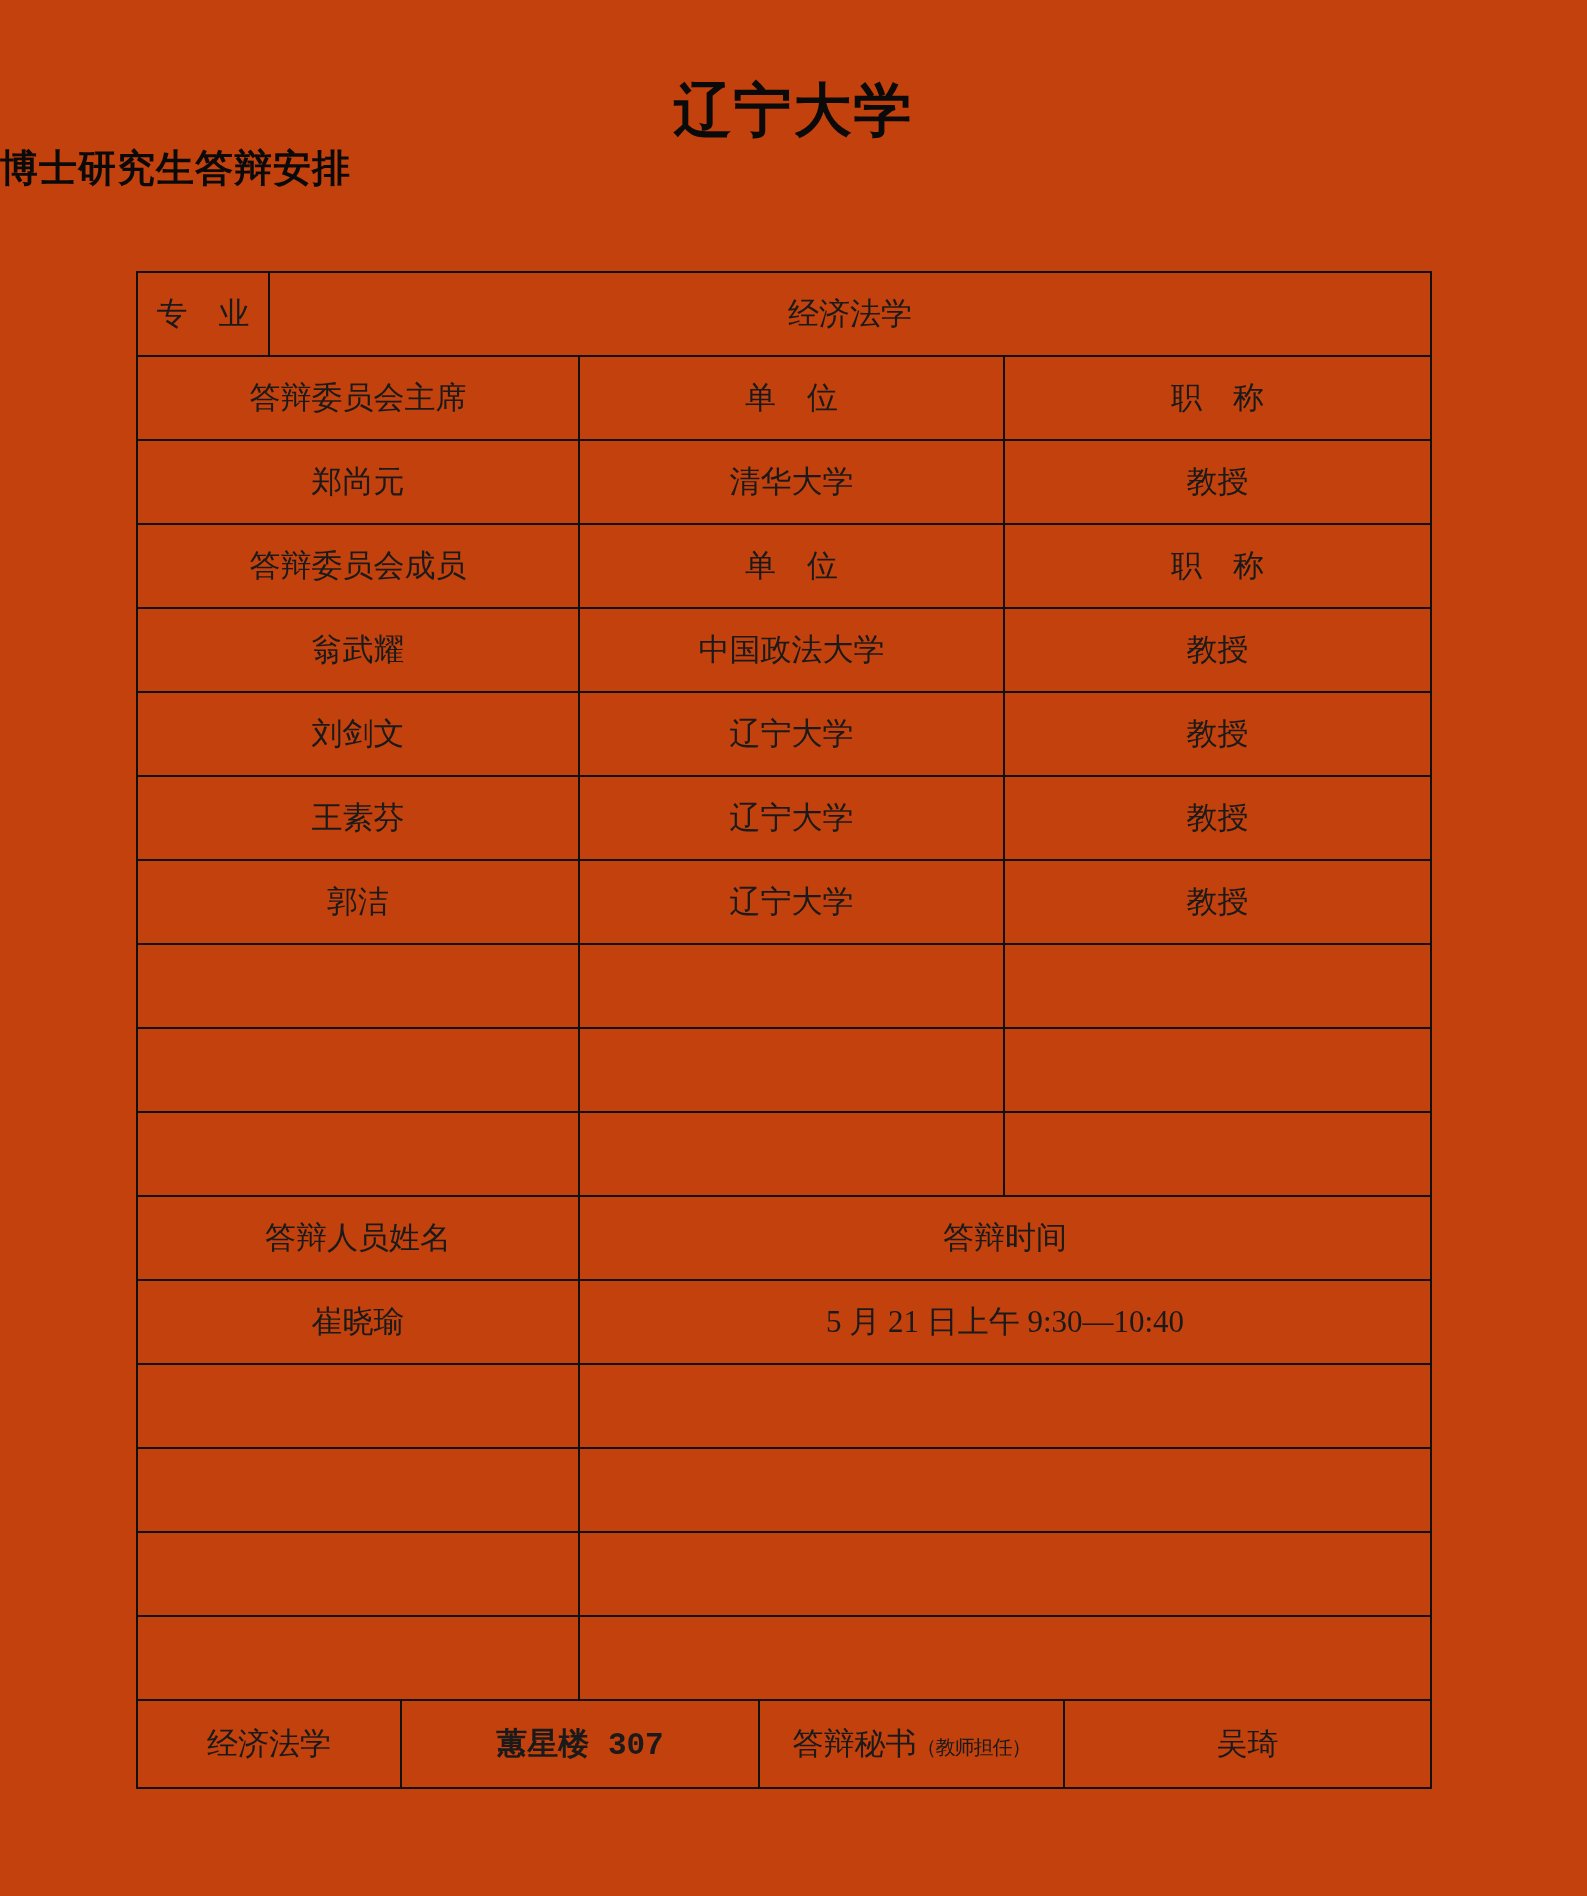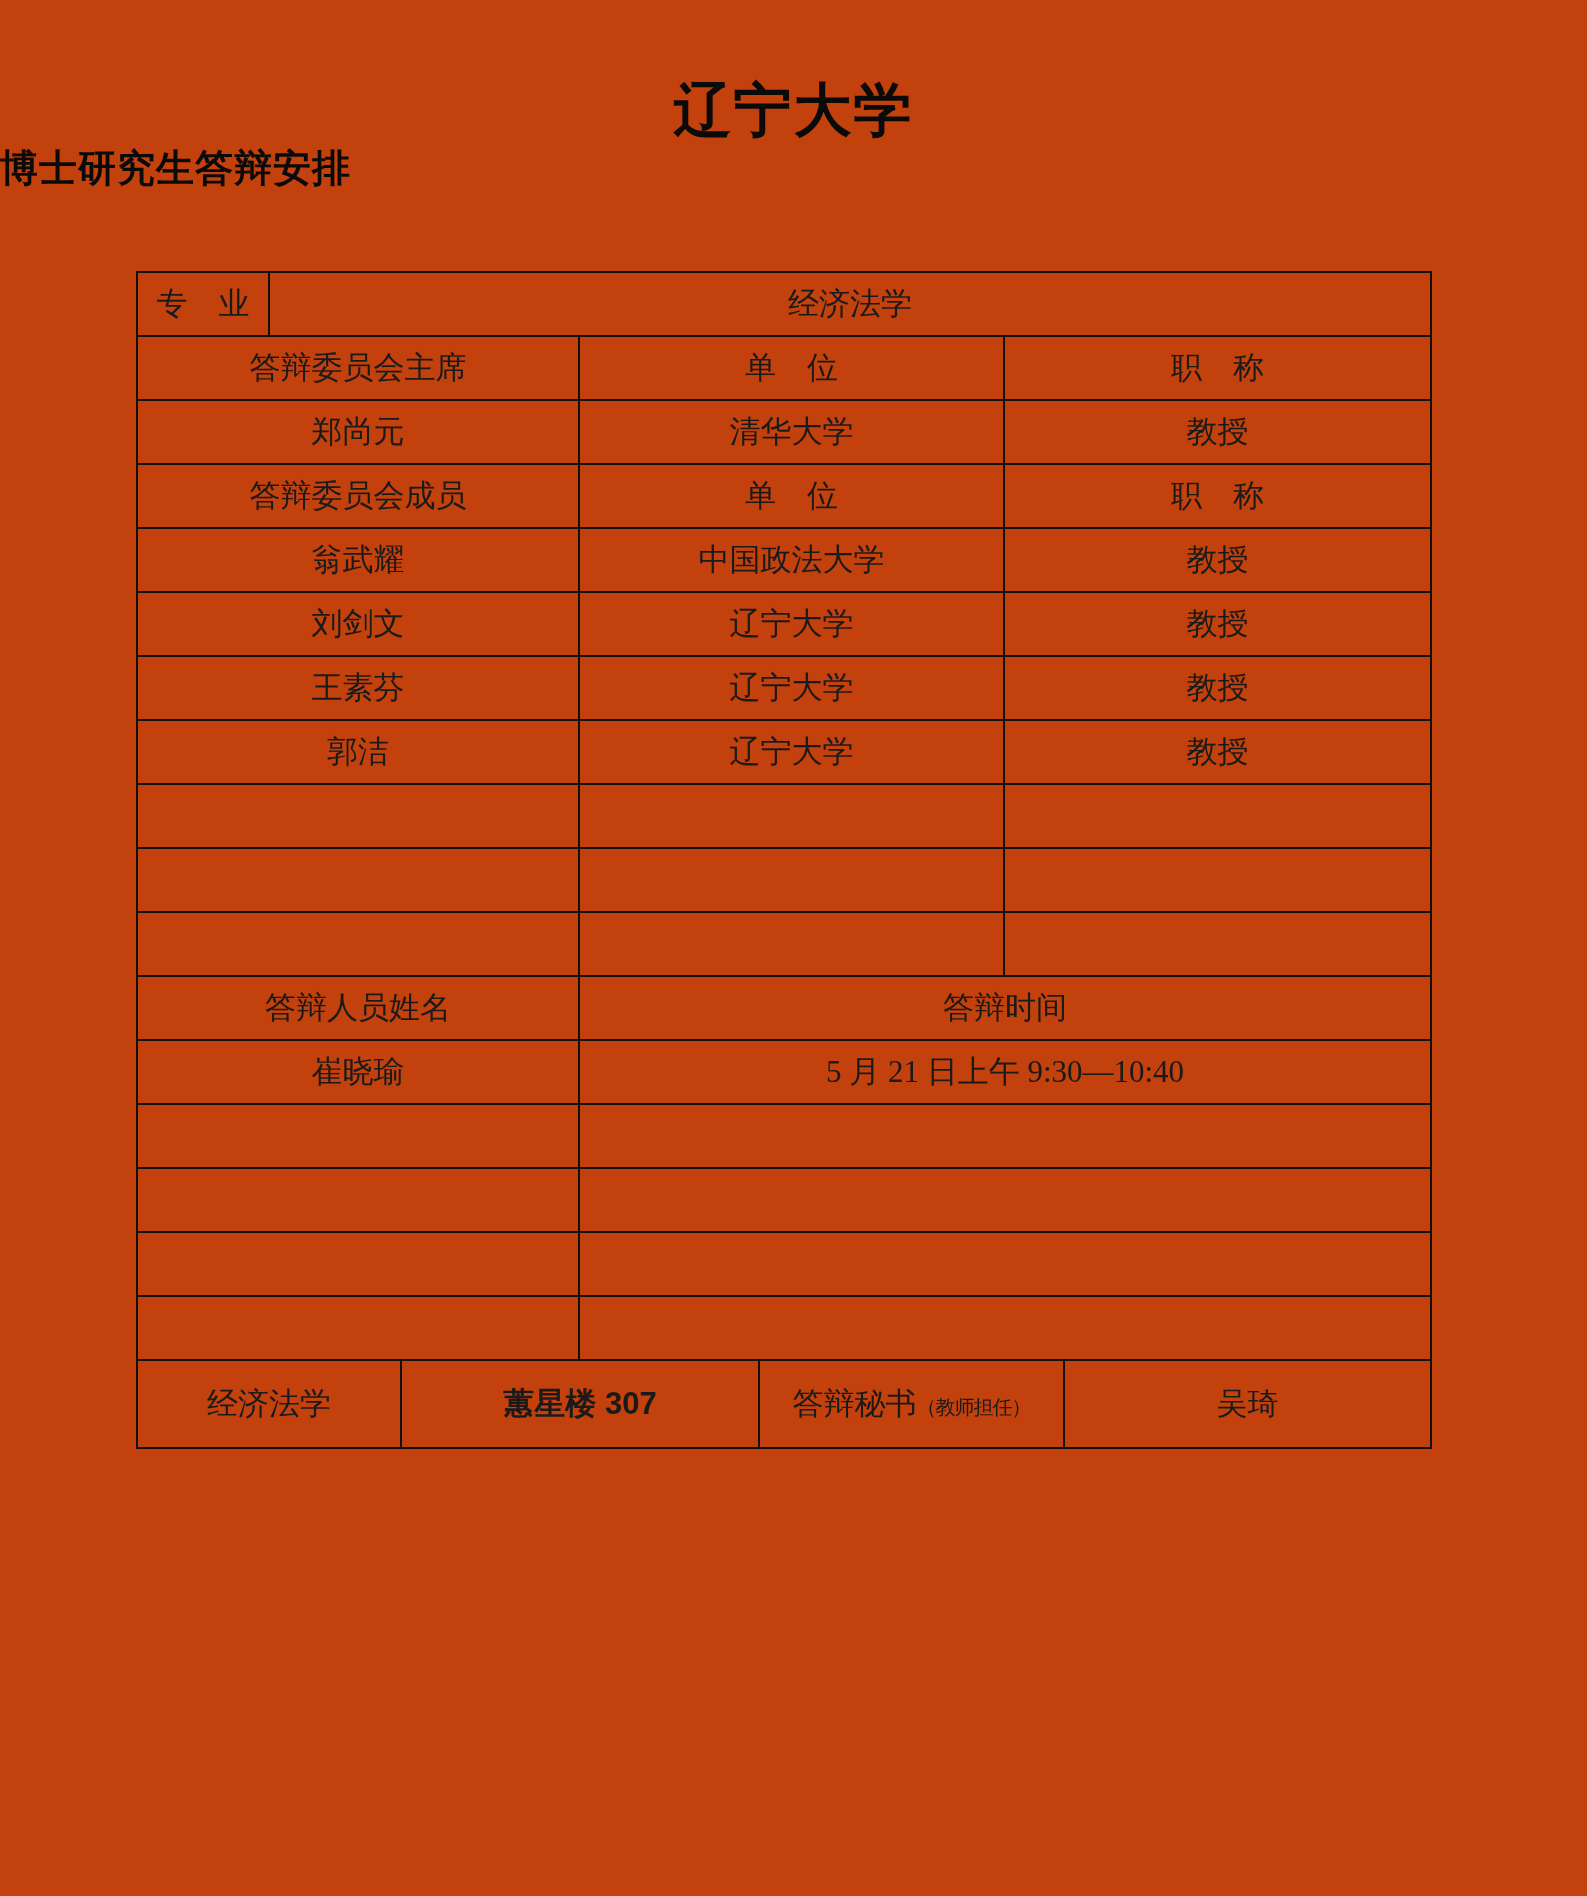--- a/index.html
+++ b/index.html
@@ -52,26 +52,26 @@
   table.defense-table td {
     border: 2px solid #111111;
     text-align: center;
     vertical-align: middle;
     font-size: 31px;
     color: #1a1a1a;
     padding: 0;
     overflow: hidden;
     white-space: nowrap;
   }
-  tr.r-std  { height: 64px; }
+  tr.r-std  { height: 84px; }
   tr.r-foot { height: 88px; }
   .loc-value {
     font-weight: 700;
     font-size: 34px;
-    font-family: Liberation Sans, sans-serif;
+    font-family: Liberation Mono, monospace;
   }
   .sec-note {
     font-size: 20px;
     letter-spacing: -1px;
   }
 </style>
 </head>
 <body>
 
 <div class="page">

